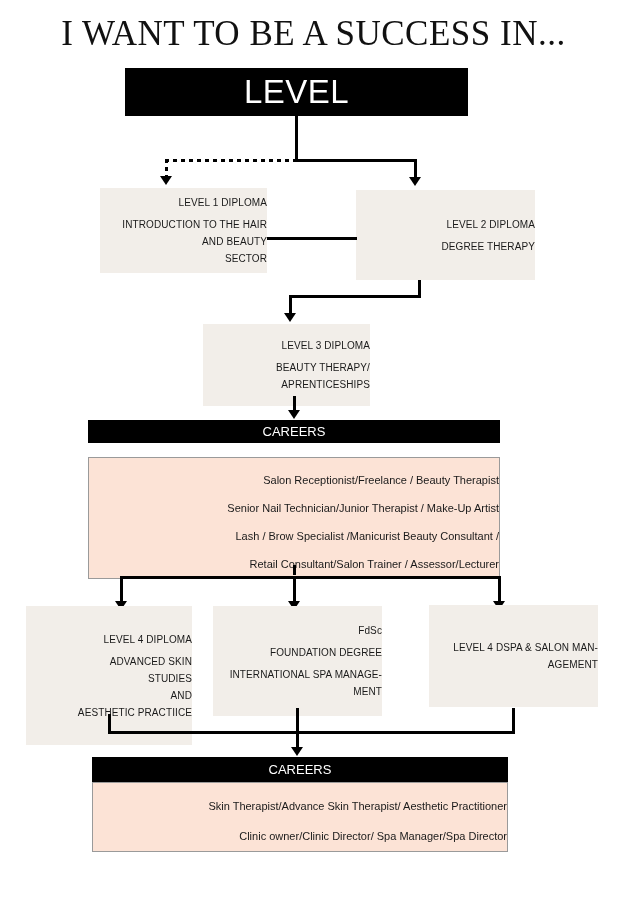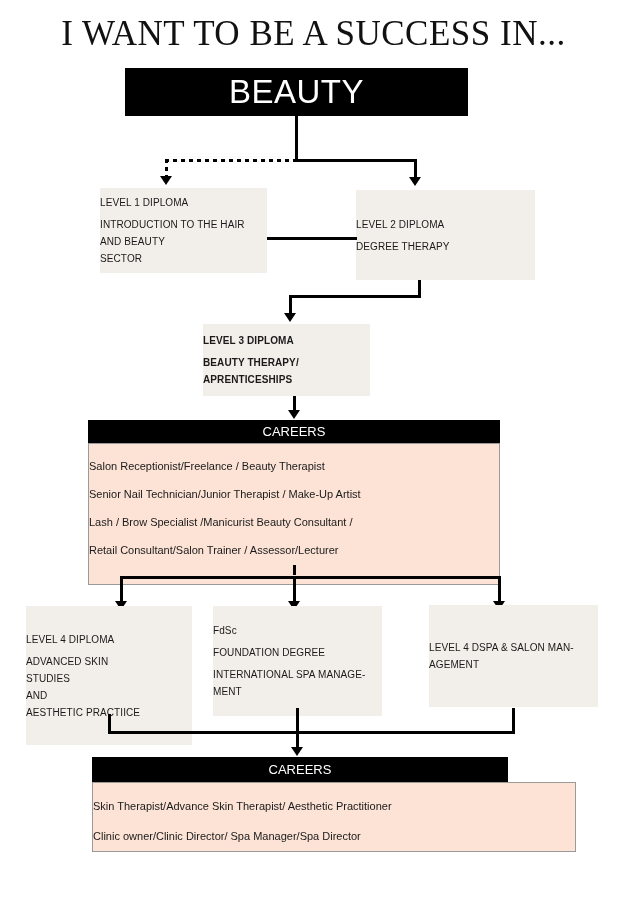--- a/index.html
+++ b/index.html
@@ -35,21 +35,21 @@
     color: #111111;
     white-space: nowrap;
   }
 
   
   .node {
     position: absolute;
     box-sizing: border-box;
     display: flex;
     flex-direction: column;
-    align-items: flex-start;
+    align-items: flex-end;
     justify-content: center;
   }
   .beige {
     background: #F2EEE9;
   }
   .pink {
     background: #FCE3D6;
     border: 1px solid #9a9a9a;
   }
   .blackbar {
@@ -75,42 +75,42 @@
   }
 
   
   #beauty-box {
     left: 125px; top: 68px; width: 343px; height: 48px;
     font-size: 33px;
     letter-spacing: 0.5px;
   }
   #level1-box  { left: 100px; top: 188px; width: 167px; height: 85px; }
   #level2-box  { left: 356px; top: 190px; width: 179px; height: 90px; }
-  #level3-box  { left: 203px; top: 324px; width: 167px; height: 72px; font-weight: bold; }
+  #level3-box  { left: 203px; top: 324px; width: 167px; height: 82px; }
   #level4a-box { left: 26px;  top: 606px; width: 166px; height: 139px; }
   #level4b-box { left: 213px; top: 606px; width: 169px; height: 110px; }
   #level4c-box { left: 429px; top: 605px; width: 169px; height: 102px; }
 
   #careers1-bar {
     left: 88px; top: 420px; width: 412px; height: 23px;
     font-size: 13px;
   }
   #careers1-body {
-    left: 88px; top: 443px; width: 412px; height: 142px;
+    left: 88px; top: 457px; width: 412px; height: 122px;
     justify-content: flex-start;
     padding-top: 8px;
   }
   #careers1-body .careers-line { margin: 7px 0; }
 
   #careers2-bar {
     left: 92px; top: 757px; width: 416px; height: 25px;
     font-size: 13px;
   }
   #careers2-body {
-    left: 92px; top: 782px; width: 484px; height: 70px;
+    left: 92px; top: 782px; width: 416px; height: 70px;
     justify-content: flex-start;
     padding-top: 8px;
   }
   #careers2-body .careers-line { margin: 8px 0; }
 
   
   .vline {
     position: absolute;
     background: #000000;
     width: 3px;
@@ -143,21 +143,21 @@
   }
 </style>
 </head>
 <body>
 
 <div id="canvas">
 
   <div id="page-title">I WANT TO BE A SUCCESS IN...</div>
 
   <div class="node blackbar" id="beauty-box">
-    <span>BEAUTY</span>
+    <span>LEVEL</span>
   </div>
 
   <div class="vline" style="left:295px; top:116px; height:46px;"></div>
 
   <div class="hline" style="left:295px; top:159px; width:122px;"></div>
   <div class="vline" style="left:414px; top:159px; height:20px;"></div>
   <div class="arrowhead" style="left:409px; top:177px;"></div>
 
   <div class="dotted-h" style="left:165px; top:159px; width:132px;"></div>
   <div class="dotted-v" style="left:165px; top:159px; height:18px;"></div>

